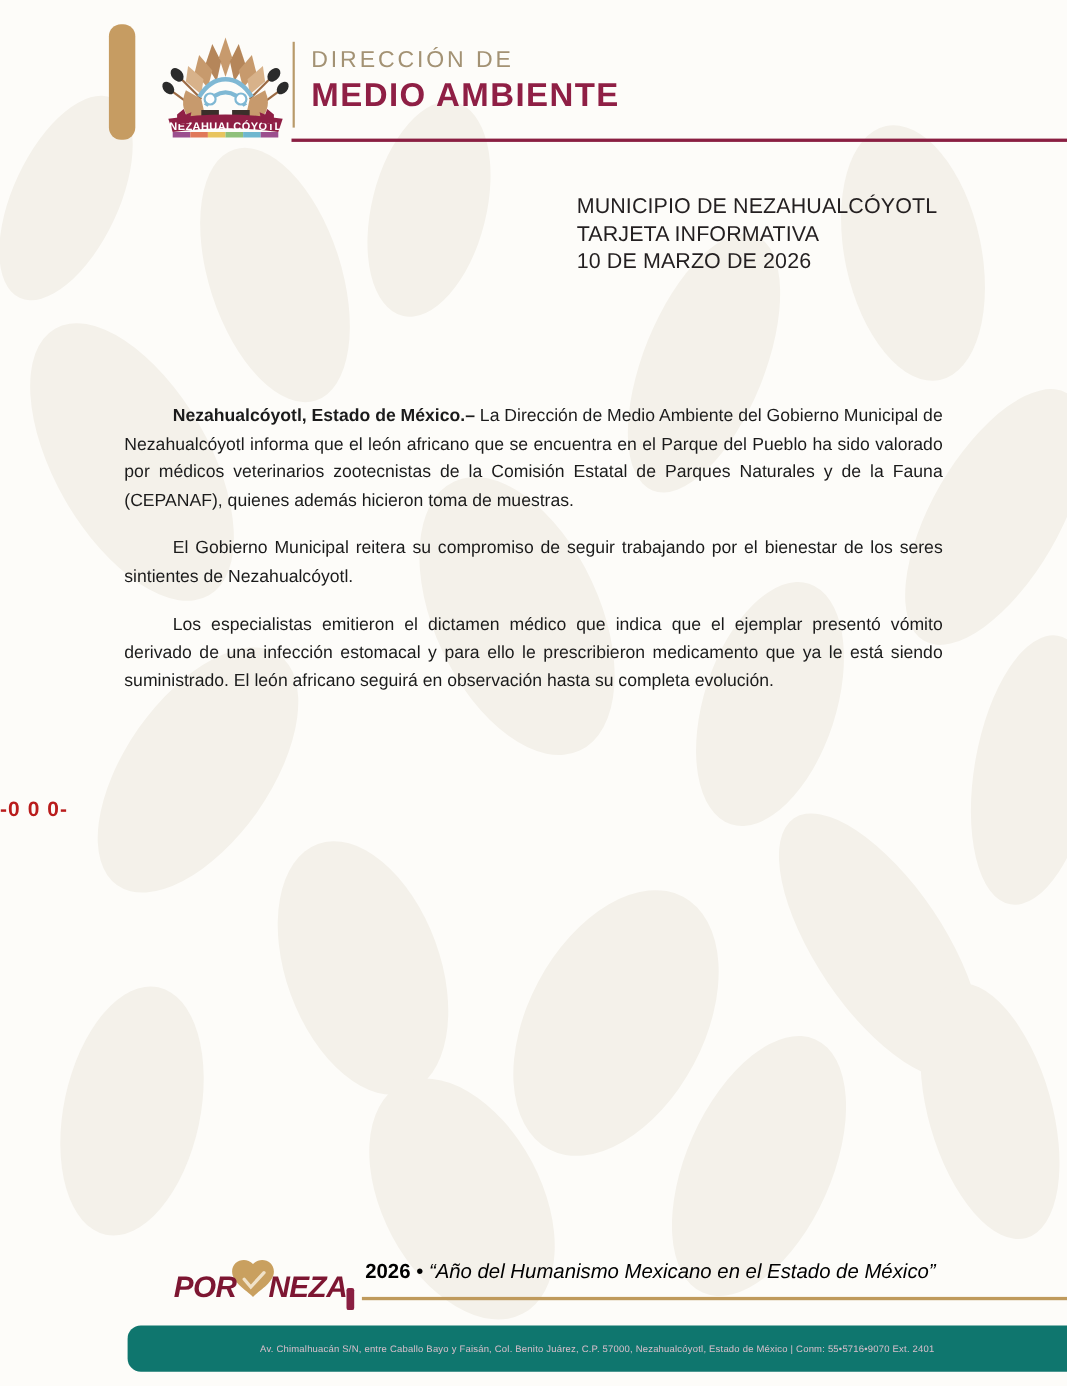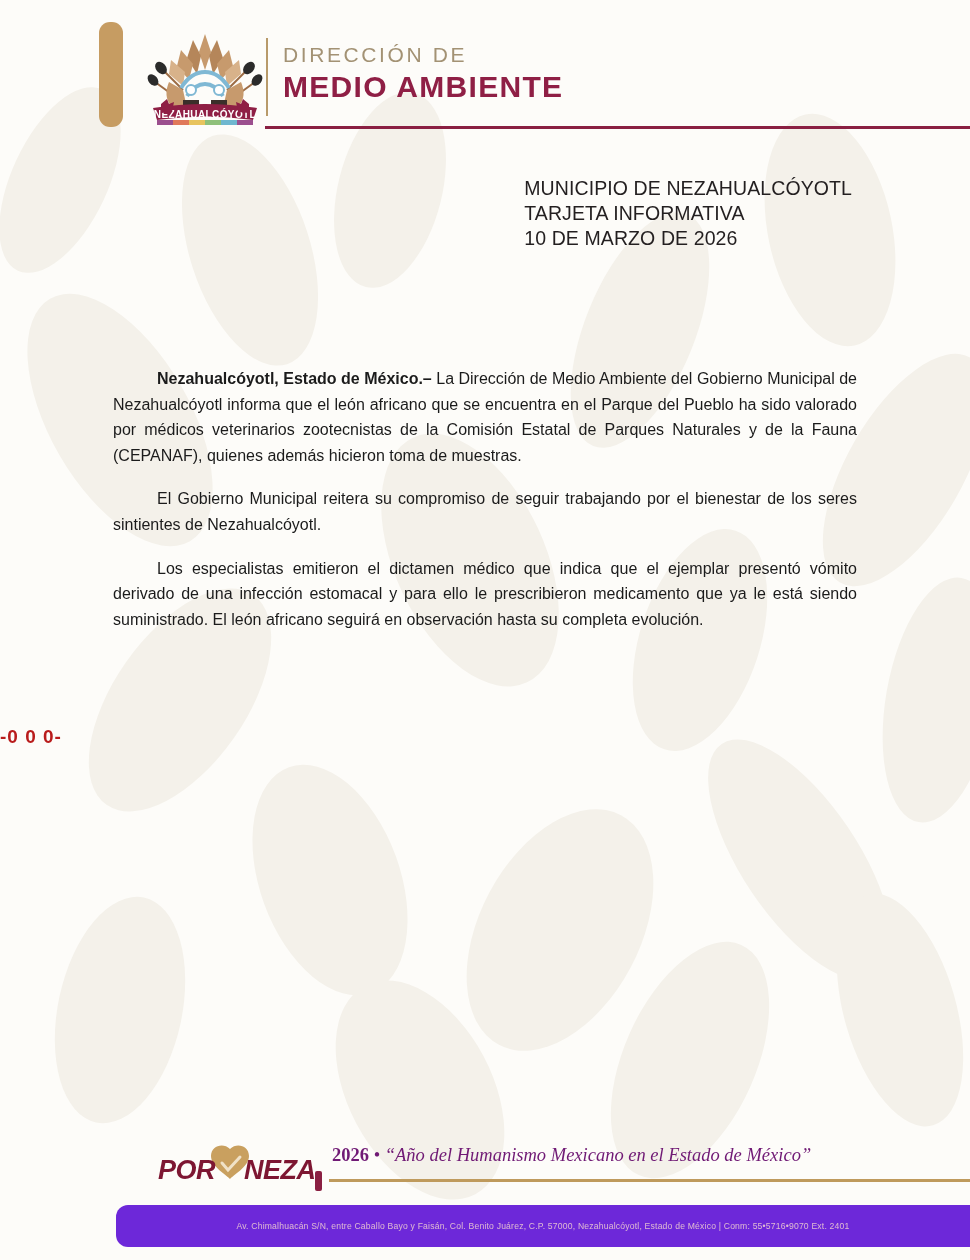--- a/index.html
+++ b/index.html
@@ -158,23 +158,23 @@
     width: 168px;
     height: 44px;
   }
   .por-neza svg { display: block; }
 
   .footer-tagline {
     position: absolute;
     left: 316px;
     top: 20px;
     font-size: 18.5px;
-    color: #701a75;
+    color: #000000;
     white-space: nowrap;
-    font-family: Liberation Serif, serif;
+    font-family: Liberation Sans, sans-serif;
   }
   .footer-year { font-weight: bold; }
   .footer-quote { font-style: italic; }
 
   .footer-gold-rule {
     position: absolute;
     left: 313px;
     right: 0;
     top: 54px;
     height: 3px;
@@ -189,21 +189,21 @@
     background: #8a1f42;
     border-radius: 2px;
   }
 
   .address-bar {
     position: absolute;
     left: 100px;
     right: 0;
     bottom: 13px;
     height: 42px;
-    background: #6d28d9;
+    background: #0f766e;
     border-top-left-radius: 12px;
     border-bottom-left-radius: 12px;
     display: flex;
     align-items: center;
     justify-content: center;
   }
   .address-text {
     color: #e7c4d2;
     font-size: 8.6px;
     letter-spacing: 0.2px;

